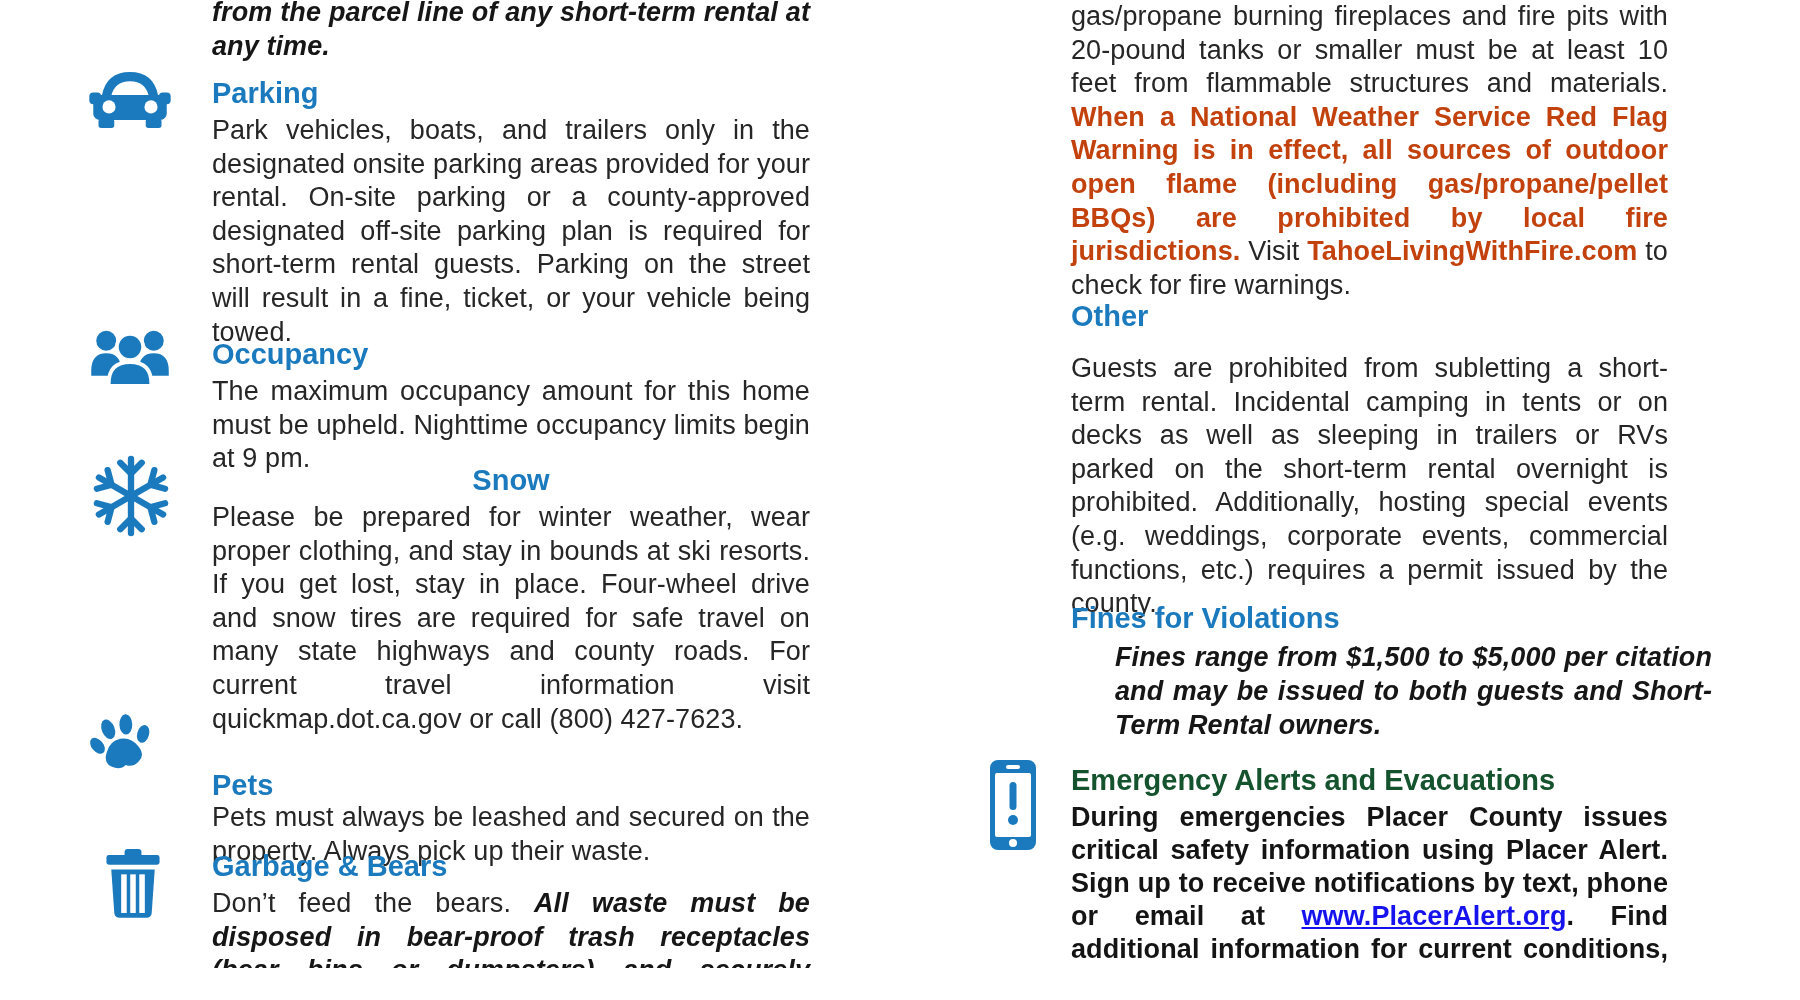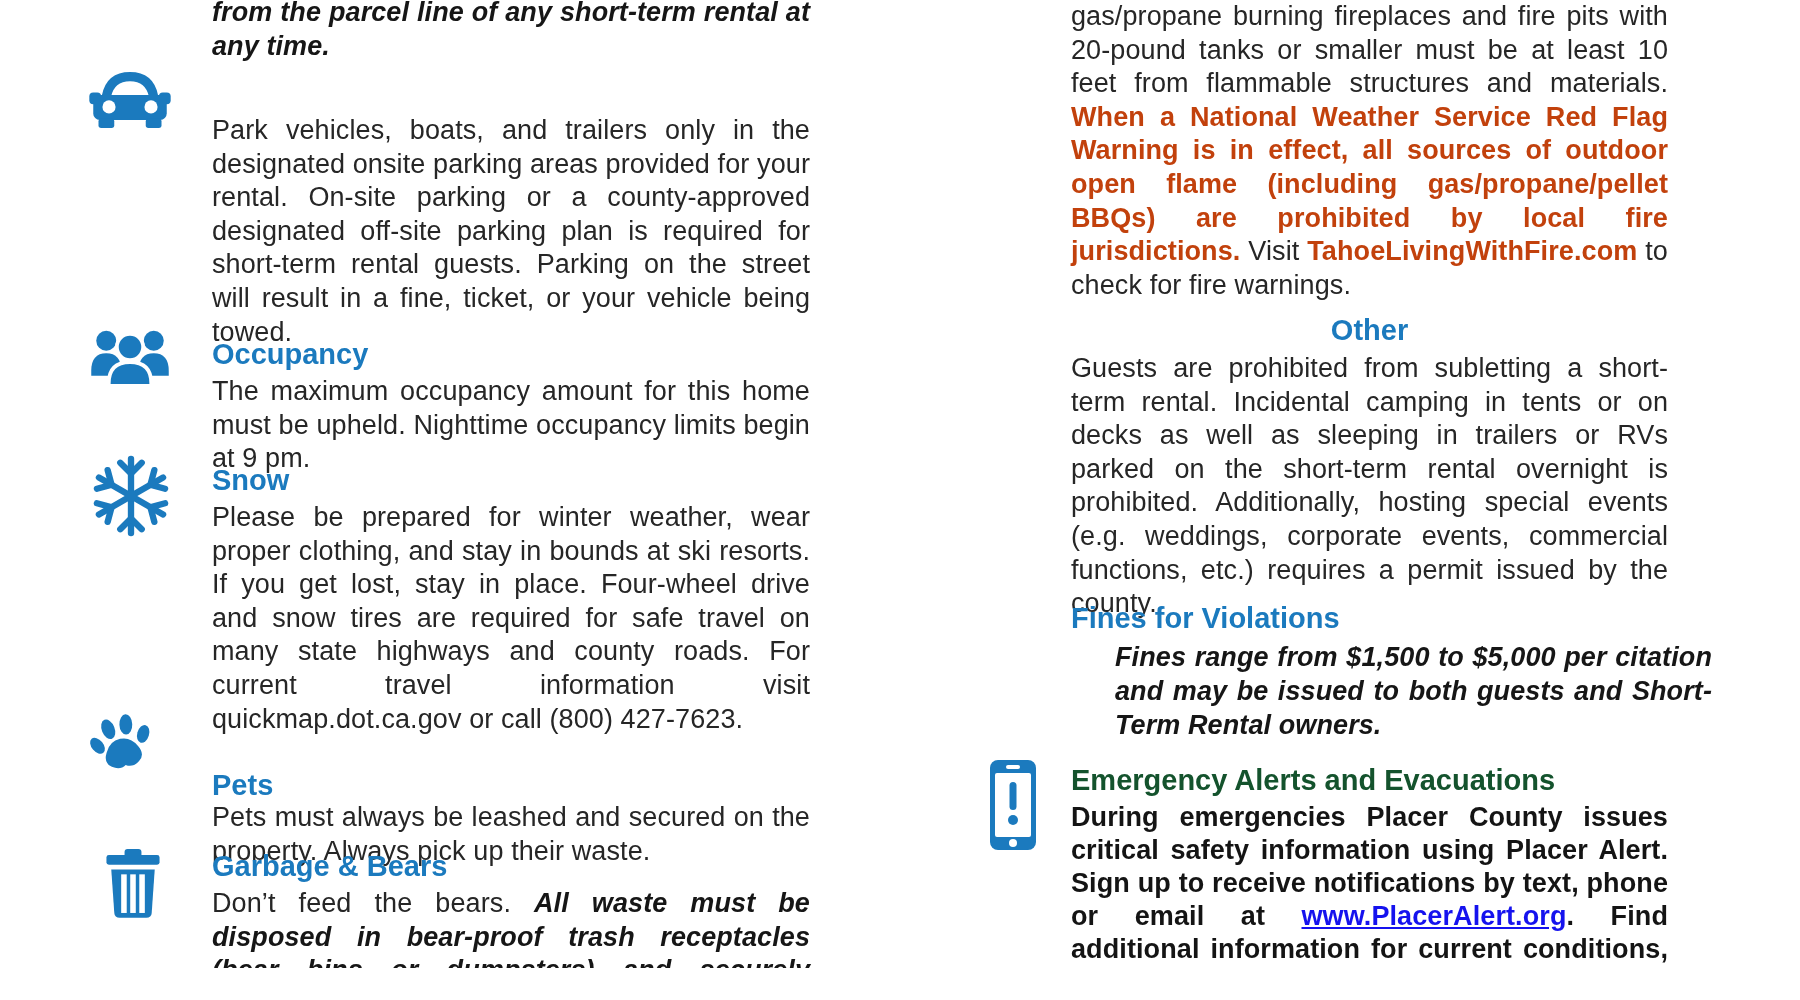--- a/index.html
+++ b/index.html
@@ -87,37 +87,38 @@
       <rect x="2" y="5" width="44" height="8" rx="2" fill="#1b7abe"></rect>
       <path d="M6 17 L42 17 L39.5 53 Q39.2 57 35 57 L13 57 Q8.8 57 8.5 53 Z" fill="#1b7abe"></path>
       <rect x="14.2" y="21" width="4.6" height="32" fill="#ffffff"></rect>
       <rect x="21.7" y="21" width="4.6" height="32" fill="#ffffff"></rect>
       <rect x="29.2" y="21" width="4.6" height="32" fill="#ffffff"></rect>
     </svg>
   </div>
 
   <p class="abs left-col body-text bi" style="top:-4px;">from the parcel line of any short-term rental at any time.</p>
 
+  <h2 class="abs left-col heading" style="top:76px;">Parking</h2>
   <p class="abs left-col body-text" style="top:114px;">Park vehicles, boats, and trailers only in the designated onsite parking areas provided for your rental. On-site parking or a county-approved designated off-site parking plan is required for short-term rental guests. Parking on the street will result in a fine, ticket, or your vehicle being towed.</p>
 
   <h2 class="abs left-col heading" style="top:337px;">Occupancy</h2>
   <p class="abs left-col body-text" style="top:375px;">The maximum occupancy amount for this home must be upheld. Nighttime occupancy limits begin at 9 pm.</p>
 
-  <h2 class="abs left-col heading" style="top:463px;">Snow</h2>
+  <h2 class="abs left-col heading" style="top:463px;text-align:center;">Snow</h2>
   <p class="abs left-col body-text" style="top:501px;">Please be prepared for winter weather, wear proper clothing, and stay in bounds at ski resorts. If you get lost, stay in place. Four-wheel drive and snow tires are required for safe travel on many state highways and county roads. For current travel information visit quickmap.dot.ca.gov or call (800) 427-7623.</p>
 
   <h2 class="abs left-col heading" style="top:756px;margin-top:12px;">Pets</h2>
   <p class="abs left-col body-text" style="top:761px;margin-top:40px;">Pets must always be leashed and secured on the property. Always pick up their waste.</p>
 
   <h2 class="abs left-col heading" style="top:849px;">Garbage &amp; Bears</h2>
   <p class="abs left-col body-text" style="top:887px;"><span>Don’t feed the bears. </span><span class="bi">All waste must be disposed in bear-proof trash receptacles (bear bins or dumpsters) and securely latched.</span><span> Do not leave food in your car or on the balcony. Bears can break right in and</span></p>
 
   <p class="abs right-col body-text" style="top:0px;"><span>gas/propane burning fireplaces and fire pits with 20-pound tanks or smaller must be at least 10 feet from flammable structures and materials. </span><span class="red-bold">When a National Weather Service Red Flag Warning is in effect, all sources of outdoor open flame (including gas/propane/pellet BBQs) are prohibited by local fire jurisdictions.</span><span> Visit </span><span class="red-bold">TahoeLivingWithFire.com</span><span> to check for fire warnings.</span></p>
 
-  <h2 class="abs right-col heading" style="top:313px;text-align:center;">Other</h2>
+  <h2 class="abs right-col heading" style="top:299px;">Other</h2>
   <p class="abs right-col body-text" style="top:352px;">Guests are prohibited from subletting a short-term rental. Incidental camping in tents or on decks as well as sleeping in trailers or RVs parked on the short-term rental overnight is prohibited. Additionally, hosting special events (e.g. weddings, corporate events, commercial functions, etc.) requires a permit issued by the county.</p>
 
   <h2 class="abs right-col heading" style="top:601px;">Fines for Violations</h2>
   <p class="abs right-col body-text bi" style="top:640px;line-height:34px;margin-left:44px;">Fines range from $1,500 to $5,000 per citation and may be issued to both guests and Short-Term Rental owners.</p>
 
   <div class="icon" style="left:990px;top:760px;width:46px;height:90px;">
     <svg viewBox="0 0 46 90">
       <rect x="0" y="0" width="46" height="90" rx="8" fill="#1b7abe"></rect>
       <rect x="5" y="13" width="36" height="64" rx="2" fill="#ffffff"></rect>
       <rect x="16" y="5" width="14" height="4" rx="2" fill="#ffffff"></rect>

